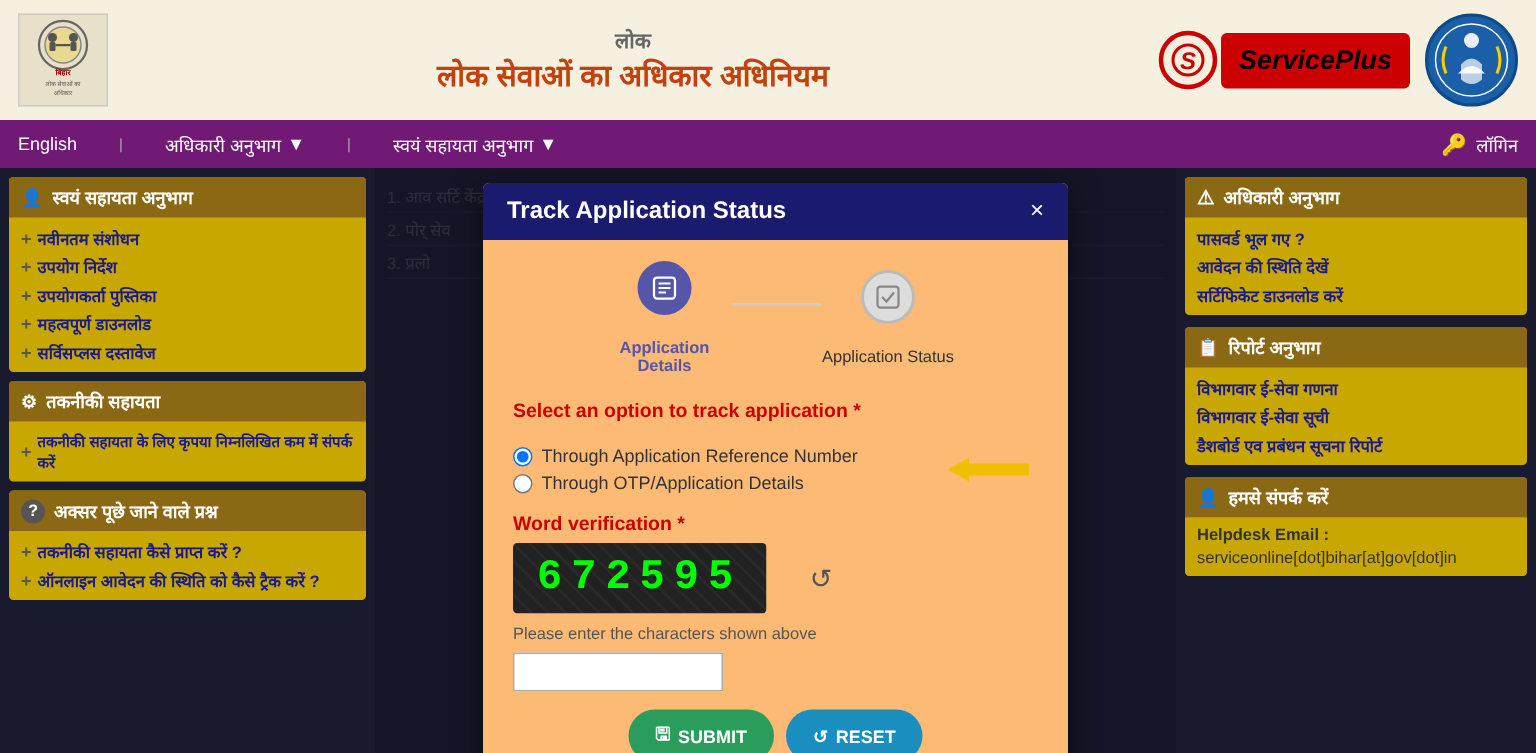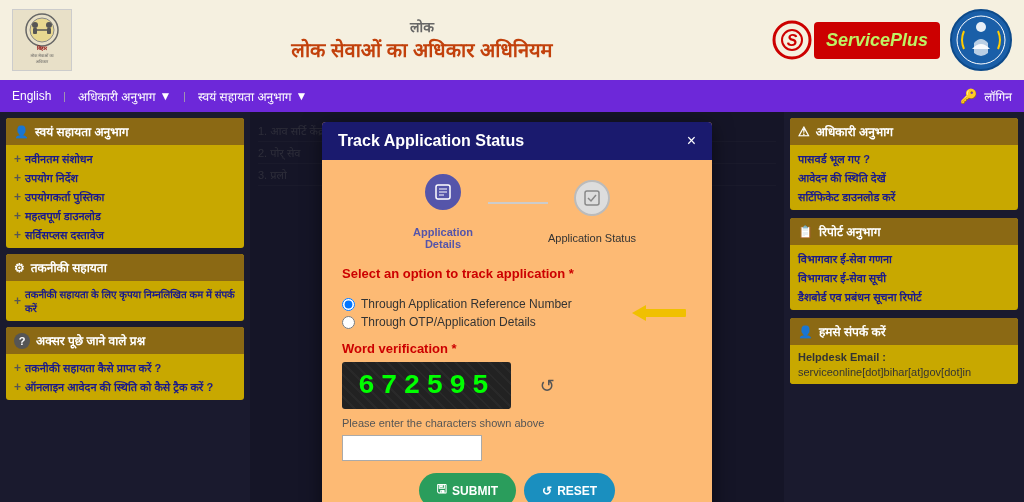--- a/index.html
+++ b/index.html
@@ -58,46 +58,46 @@
       text-align: center;
       font-family: 'Arial Unicode MS', Arial, sans-serif;
     }
     .header-right {
       display: flex;
       align-items: center;
       gap: 10px;
     }
     .serviceplus-logo {
       background: #cc0000;
-      color: #bef264;
+      color: #000000;
       font-size: 18px;
       font-weight: bold;
       padding: 8px 12px;
       border-radius: 4px;
       font-style: italic;
     }
     .right-logo-circle {
       width: 62px;
       height: 62px;
       border-radius: 50%;
       background: #1a5fa8;
       display: flex;
       align-items: center;
       justify-content: center;
       overflow: hidden;
       border: 2px solid #0d4a8a;
     }
 
     
     .navbar {
-      background: #6d28d9;
+      background: #701a75;
       display: flex;
       align-items: center;
       padding: 4px 12px;
-      gap: 12px;
+      gap: 28px;
       height: 32px;
     }
     .nav-item {
       color: white;
       font-size: 12px;
       cursor: pointer;
       display: flex;
       align-items: center;
       gap: 4px;
       white-space: nowrap;

